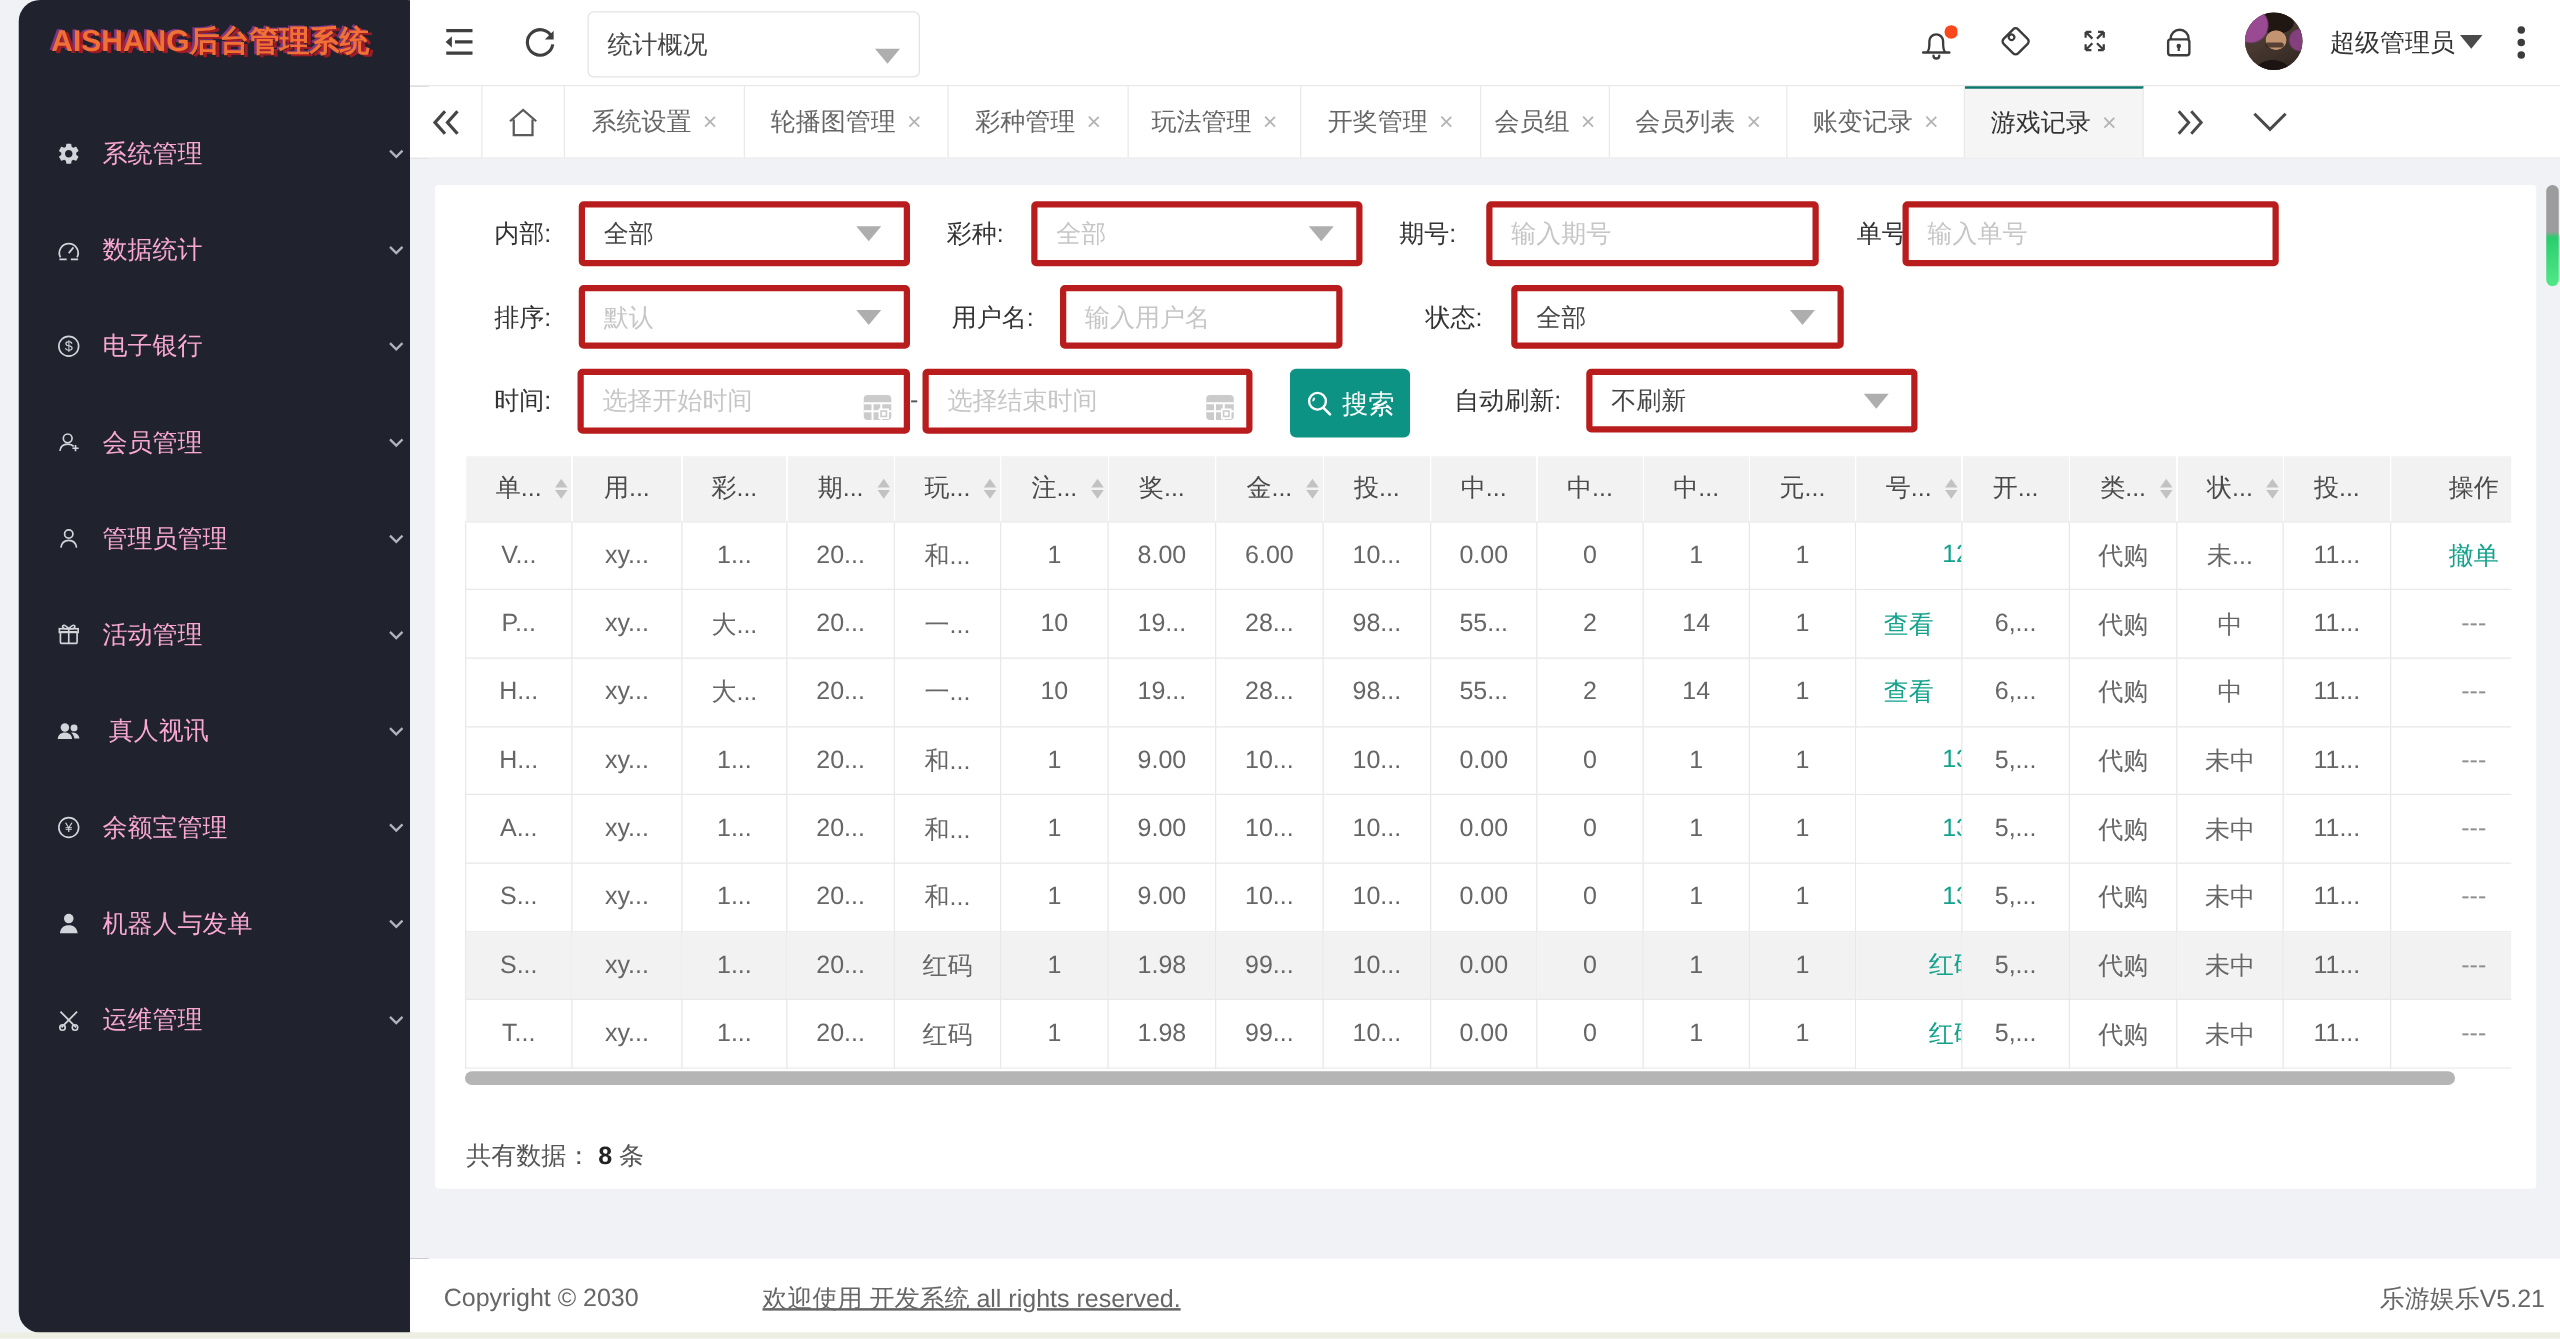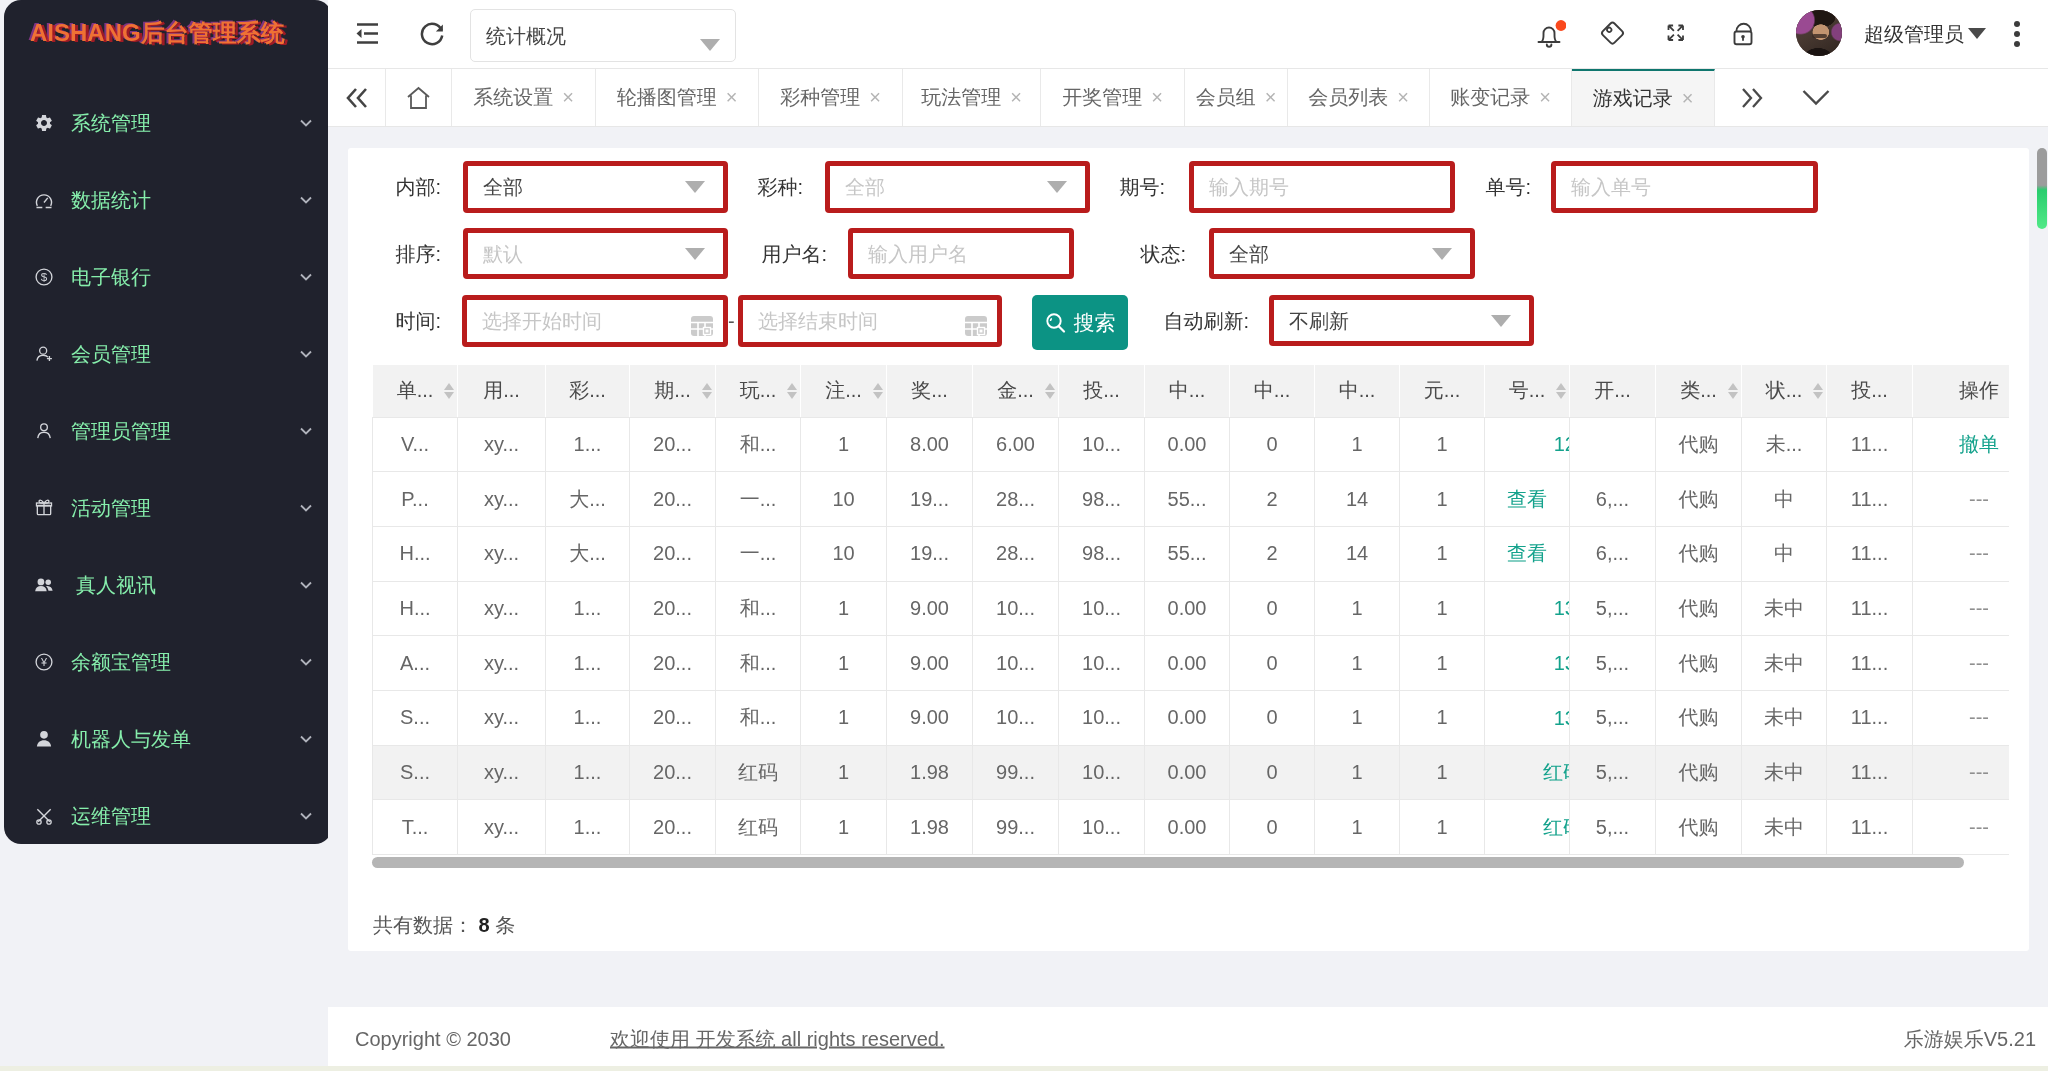--- a/index.html
+++ b/index.html
@@ -2,25 +2,25 @@
 <html><head>
 <meta charset="utf-8">
 <style>
 * { margin:0; padding:0; box-sizing:border-box; }
 html,body { width:2048px; height:1071px; overflow:hidden; }
 body { font-family:"Liberation Sans", sans-serif; }
 #page { position:relative; width:2048px; height:1071px; background:#f1f2f6; }
 .abs { position:absolute; }
 
 
-#sidebar { left:4px; top:0; width:328px; height:844px; background:#20222d;border-radius:17px; }
+#sidebar { left:15px; top:0; width:328px; height:1066px; background:#20222d;border-radius:17px; }
 #logo { position:absolute; left:26px; top:17px; font-size:24px; font-weight:bold; color:#ef7134; letter-spacing:0px; text-shadow:3px 1px 0 rgba(190,25,35,0.8), -2px -1px 0 rgba(205,70,200,0.55); white-space:nowrap; }
 .mitem { position:absolute; left:0; width:328px; height:77px; }
 .mitem .mi { position:absolute; left:30px; top:50%; transform:translateY(-50%); width:20px; height:20px; }
-.mitem .mt { position:absolute; left:67px; top:50%; transform:translateY(-50%); font-size:20px; color:#86efac; white-space:nowrap;text-align:center; }
+.mitem .mt { position:absolute; left:67px; top:50%; transform:translateY(-50%); font-size:20px; color:#f9a8d4; white-space:nowrap;text-align:center; }
 .mitem .mc { position:absolute; right:18px; top:50%; transform:translateY(-50%); width:16px; height:16px; }
 
 
 #hdr1 { left:328px; top:0; width:1720px; height:69px; background:#fff; border-bottom:1px solid #e7e7e7;padding-left:40px; }
 #crumbsel { position:absolute; left:142px; top:9px; width:266px; height:53px; border:1px solid #e3e3e3; border-radius:5px; }
 #crumbsel .t { position:absolute; left:15px; top:50%; transform:translateY(-50%); font-size:20px; color:#444; }
 #crumbsel .car { position:absolute; right:15px; top:29px; width:0; height:0; border-left:10px solid transparent; border-right:10px solid transparent; border-top:12px solid #aeaeae; }
 
 
 #tabs { left:328px; top:69px; width:1720px; height:58px; background:#fff; border-bottom:1px solid #e7e7e7; display:flex; }
@@ -286,21 +286,21 @@
       <span class="flabel" style="right:1226px;top:39px">彩种:</span>
       <div class="fbox" style="left:477px;top:13px;width:265px;height:52px">
           <span class="v ph">全部</span>
           <span class="car"></span>
         </div>
       <span class="flabel" style="right:864px;top:39px">期号:</span>
       <div class="fbox" style="left:841px;top:13px;width:266px;height:52px">
           <span class="v ph">输入期号</span>
         </div>
       <span class="flabel" style="right:498px;top:39px">单号:</span>
-      <div class="fbox" style="left:1203px;top:13px;width:267px;height:52px">
+      <div class="fbox" style="left:1174px;top:13px;width:301px;height:52px">
           <span class="v ph">输入单号</span>
         </div>
 
       <span class="flabel" style="right:1588px;top:106px">排序:</span>
       <div class="fbox" style="left:115px;top:80px;width:265px;height:51px">
           <span class="v ph">默认</span>
           <span class="car"></span>
         </div>
       <span class="flabel" style="right:1202px;top:106px">用户名:</span>
       <div class="fbox" style="left:500px;top:80px;width:226px;height:51px">

